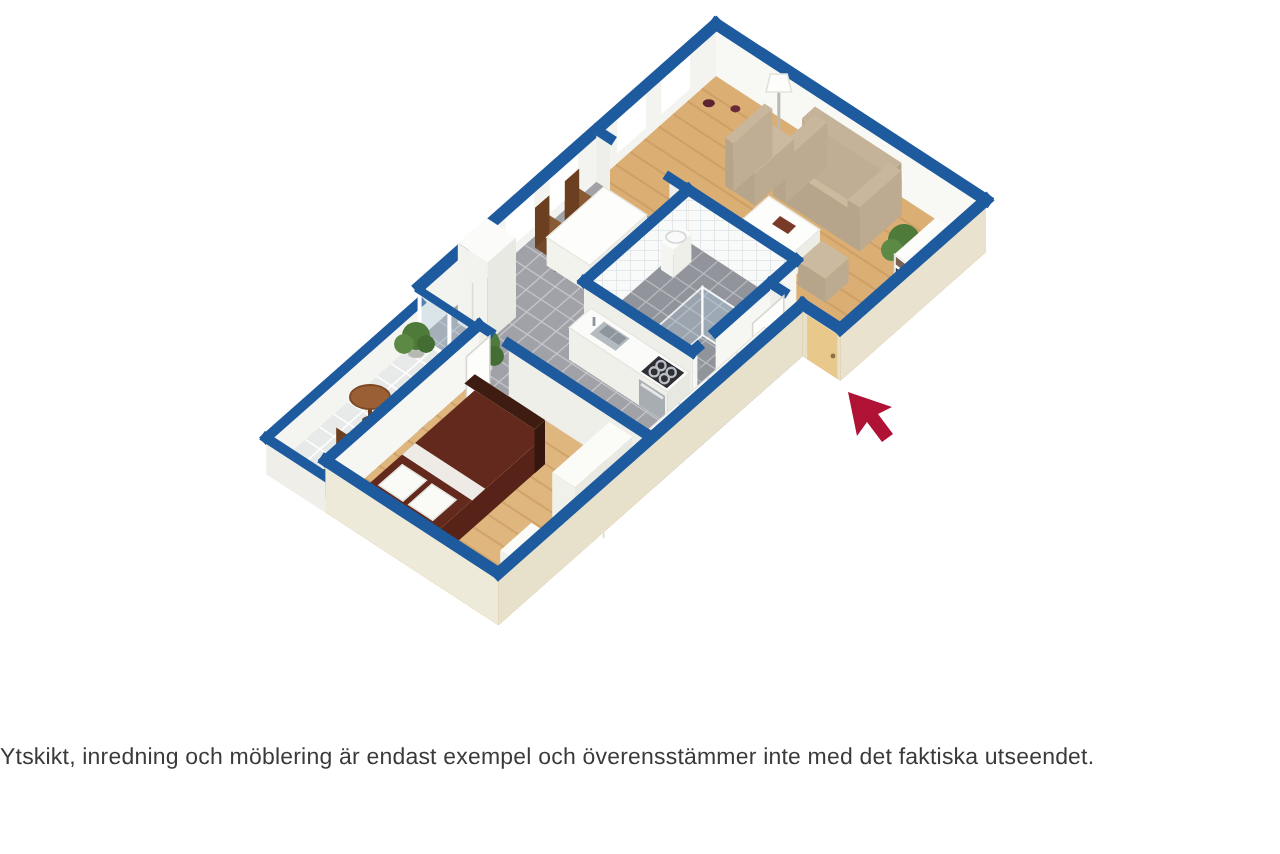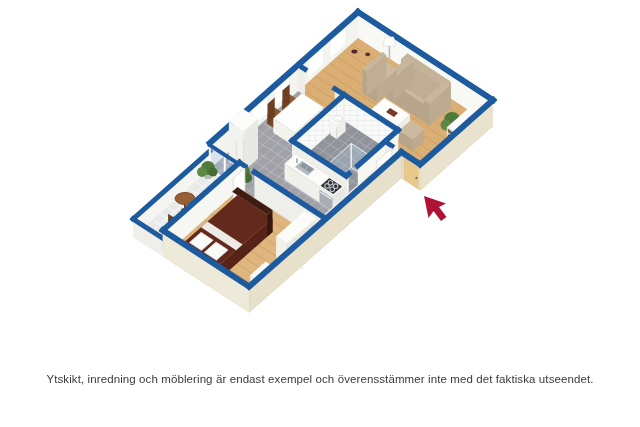--- a/index.html
+++ b/index.html
@@ -1,18 +1,18 @@
 <!DOCTYPE html>
 <html style="--wall-cap-blue: #1E5B9E; --wood-floor: #DBAF74; --bedroom-wood: #DFB67E; --tile-floor: #A0A2A8; --bathroom-tile: #91949B; --balcony-tile: #E8EAE9; --exterior-beige: #E7E1CC; --bed-maroon: #63291D; --sofa-beige: #CBBA9F; --entrance-door-tan: #E9C88C; --arrow-red: #B01236; --chair-brown: #8A5A33; --plant-green: #4E7A3A; --glass-blue: #AFC8DC;"><head>
 <meta charset="utf-8">
 <style>
   html,body{margin:0;padding:0;background:#ffffff;}
   .stage{position:relative;width:640px;height:427px;background:#ffffff;overflow:hidden;
          font-family:"Liberation Sans", sans-serif;}
-  .caption{position:absolute;left:0;top:373px;width:640px;text-align:center;
+  .caption{position:absolute;left:0;top:373px;width:640px;text-align:left;
            font-size:11.5px;color:#3a3a3a;letter-spacing:.1px;}
   svg{position:absolute;left:0;top:0;}
   polygon,line,ellipse,circle,path{shape-rendering:geometricPrecision;}
 </style>
 </head>
 <body>
 
 <div class="stage">
 <svg width="640" height="427" viewBox="0 0 640 427">
   <defs>

